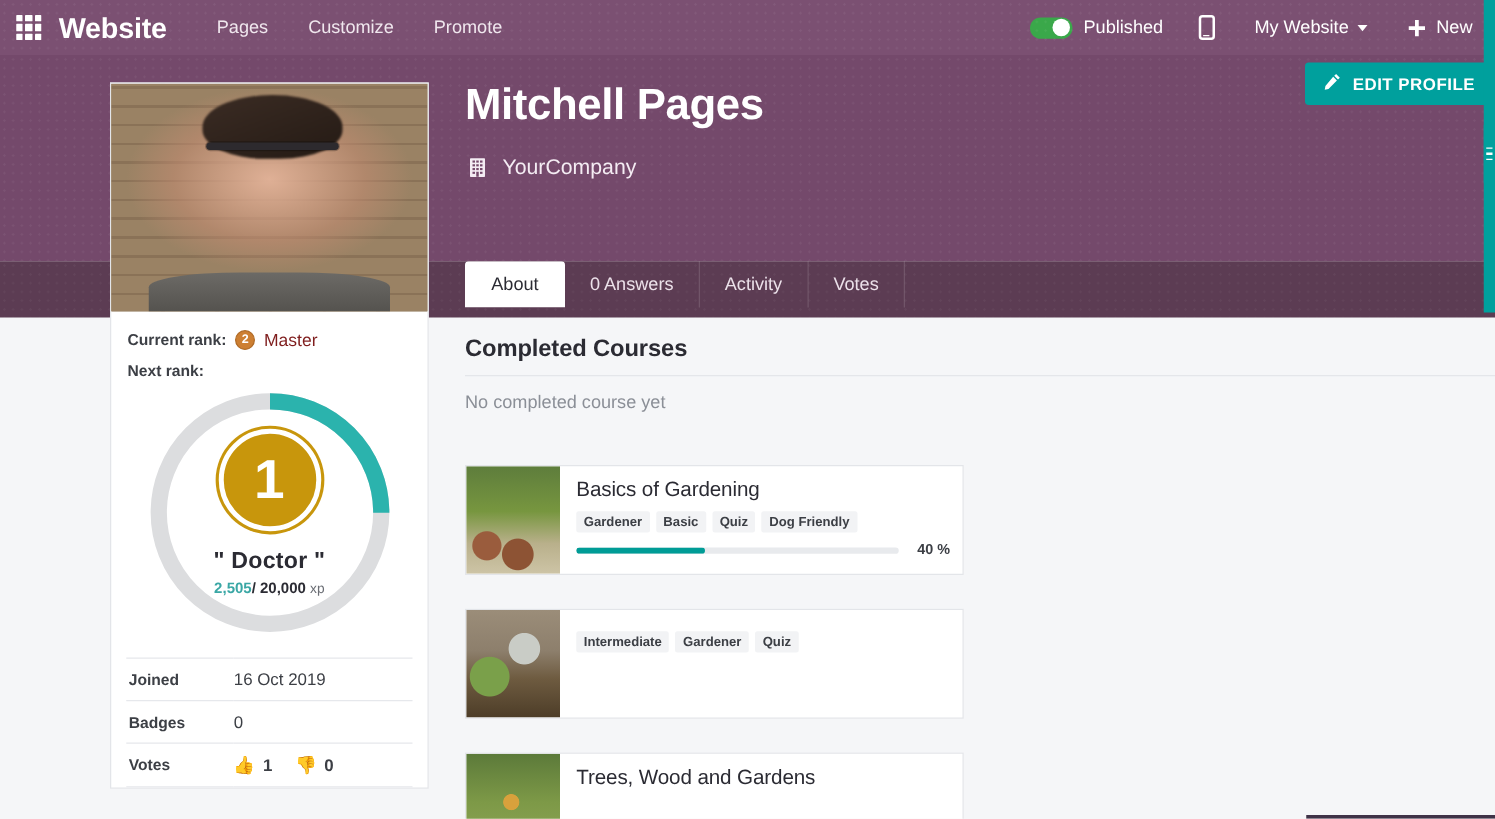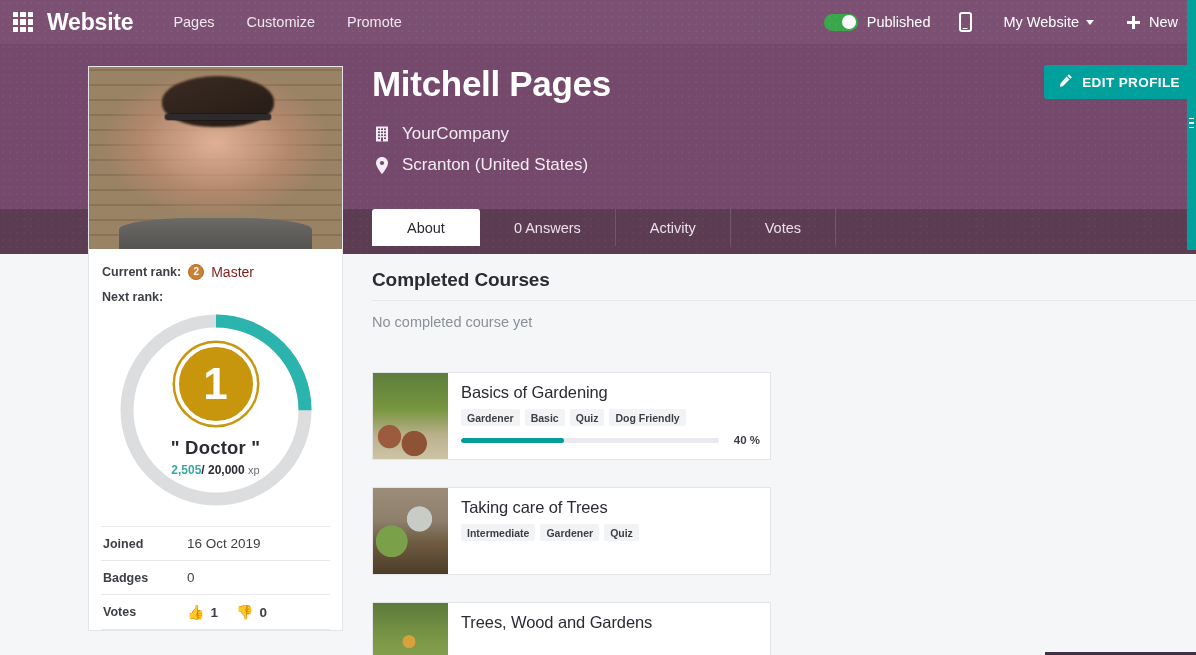--- a/index.html
+++ b/index.html
@@ -237,21 +237,21 @@
     align-items: center;
     gap: 12px;
     color: #f4ecf3;
     font-size: 17px;
   }
   .meta-icon { width: 16px; display: flex; justify-content: center; }
   .meta-icon svg { display: block; }
 
   .edit-profile-btn {
     position: absolute;
-    right: 0px; top: 65px;
+    right: 0px; top: 50px;
     height: 34px;
     background: #00a09d;
     color: #ffffff;
     font-size: 13.5px;
     font-weight: bold;
     letter-spacing: 0.4px;
     display: flex;
     align-items: center;
     gap: 9px;
     padding: 0 16px 0 14px;
@@ -265,21 +265,21 @@
   
   .tabs {
     position: absolute;
     left: 372px; top: 209px;
     display: flex;
     align-items: flex-end;
     z-index: 10;
   }
   .tab {
     height: 37px;
-    padding: 0 34px;
+    padding: 0 20px;
     display: flex;
     align-items: center;
     justify-content: center;
     font-size: 14.5px;
     color: #ece1ea;
     cursor: pointer;
     border-right: 1px solid rgba(255,255,255,0.13);
     background: transparent;
   }
   .tab:first-child { border-left: 1px solid rgba(255,255,255,0.13); }
@@ -628,29 +628,20 @@
             <rect x="3" y="8.4" width="2" height="1.7"></rect>
               <rect x="6" y="8.4" width="2" height="1.7"></rect>
               <rect x="9" y="8.4" width="2" height="1.7"></rect>
             <rect x="3" y="11.4" width="2" height="1.7"></rect>
               <rect x="9" y="11.4" width="2" height="1.7"></rect>
             <rect x="6" y="11.4" width="2" height="4"></rect>
           </g>
         </svg>
       </span>
       <span>YourCompany</span>
-    </div>
-    <div class="meta-row">
-      <span class="meta-icon">
-        <svg width="12" height="17" viewBox="0 0 12 17" fill="#f4ecf3">
-          <path d="M6 0C2.7 0 0 2.7 0 6c0 4.3 6 11 6 11s6-6.7 6-11c0-3.3-2.7-6-6-6z"></path>
-          <circle cx="6" cy="6" r="2.1" fill="#74496b"></circle>
-        </svg>
-      </span>
-      <span>Scranton (United States)</span>
     </div>
   </div>
 
   <button class="edit-profile-btn">
     <span>
       <svg width="15" height="15" viewBox="0 0 16 16" fill="#ffffff">
         <path d="M11.6 1.2l3.2 3.2-1.6 1.6-3.2-3.2zM9.1 3.7l3.2 3.2-7.2 7.2-3.2.6.6-3.2z"></path>
       </svg>
     </span>
     <span>EDIT PROFILE</span>
@@ -747,21 +738,20 @@
               <div class="progress-track">
                 <div class="progress-fill" style="width: 40%;"></div>
               </div>
               <div class="progress-pct">40 %</div>
             </div>
           </div>
         </div>
         <div class="course-card">
           <div class="course-thumb thumb-tools"></div>
           <div class="course-body">
-            <div class="course-title">Taking care of Trees</div>
             <div class="course-tags">
               <span class="tag">Intermediate</span>
               <span class="tag">Gardener</span>
               <span class="tag">Quiz</span>
             </div>
           </div>
         </div>
         <div class="course-card">
           <div class="course-thumb thumb-flowers"></div>
           <div class="course-body">

